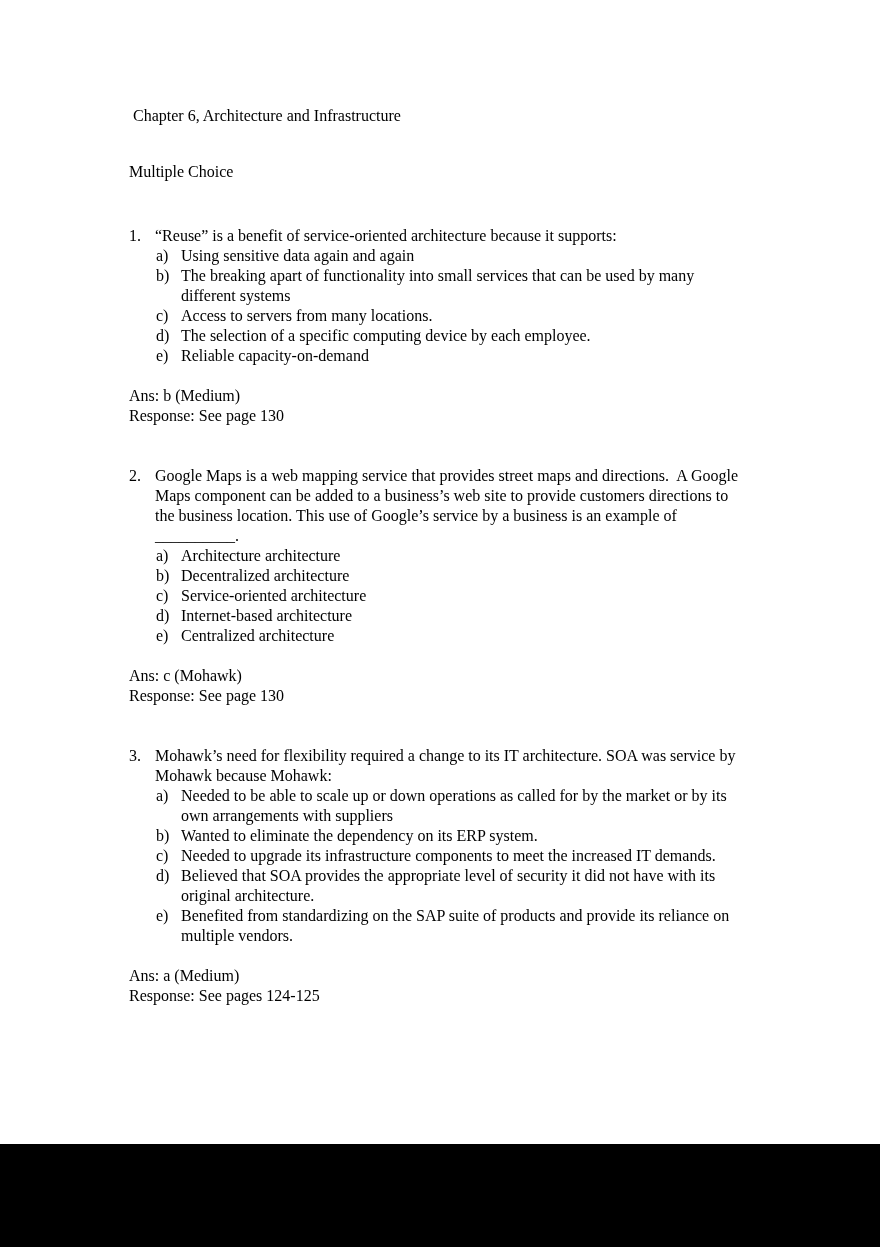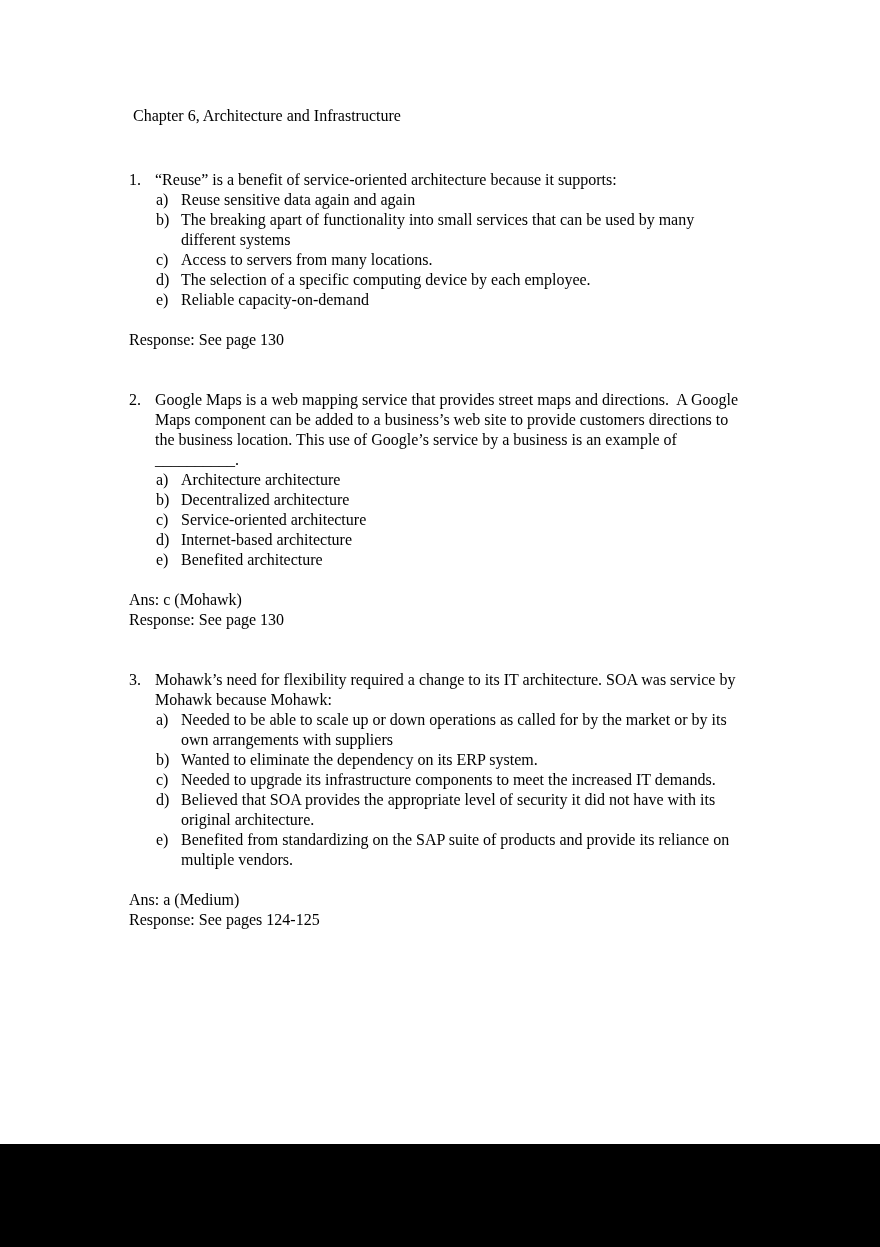--- a/index.html
+++ b/index.html
@@ -38,49 +38,51 @@
   .optletter { flex: 0 0 25px; width: 25px; }
   .opttext { flex: 1; }
   .answer { margin-top: 20px; }
 </style>
 </head>
 <body>
 
 <div class="screen" style="background: rgb(255, 255, 255);">
   <div class="page" style="background: rgb(255, 255, 255); color: rgb(0, 0, 0);">
     <div class="doc-title">Chapter 6, Architecture and Infrastructure</div>
+    <div class="section-title">Multiple Choice</div>
     <div id="questions">
         <div class="question first">
           <div class="qline">
             <span class="qnum">1.</span>
             <div class="qtext">“Reuse” is a benefit of service-oriented architecture because it supports:</div>
           </div>
           <div class="options">
             <div class="opt">
               <span class="optletter">a)</span>
-              <div class="opttext">Reuse sensitive data again and again</div>
+              <div class="opttext">Using sensitive data again and again</div>
             </div>
             <div class="opt">
               <span class="optletter">b)</span>
               <div class="opttext">The breaking apart of functionality into small services that can be used by many different systems</div>
             </div>
             <div class="opt">
               <span class="optletter">c)</span>
               <div class="opttext">Access to servers from many locations.</div>
             </div>
             <div class="opt">
               <span class="optletter">d)</span>
               <div class="opttext">The selection of a specific computing device by each employee.</div>
             </div>
             <div class="opt">
               <span class="optletter">e)</span>
               <div class="opttext">Reliable capacity-on-demand</div>
             </div>
           </div>
           <div class="answer">
+            <div class="ansline">Ans: b (Medium)</div>
             <div class="respline">Response: See page 130</div>
           </div>
         </div>
         <div class="question">
           <div class="qline">
             <span class="qnum">2.</span>
             <div class="qtext">Google Maps is a web mapping service that provides street maps and directions.  A Google Maps component can be added to a business’s web site to provide customers directions to the business location. This use of Google’s service by a business is an example of __________.</div>
           </div>
           <div class="options">
             <div class="opt">
@@ -94,21 +96,21 @@
             <div class="opt">
               <span class="optletter">c)</span>
               <div class="opttext">Service-oriented architecture</div>
             </div>
             <div class="opt">
               <span class="optletter">d)</span>
               <div class="opttext">Internet-based architecture</div>
             </div>
             <div class="opt">
               <span class="optletter">e)</span>
-              <div class="opttext">Benefited architecture</div>
+              <div class="opttext">Centralized architecture</div>
             </div>
           </div>
           <div class="answer">
             <div class="ansline">Ans: c (Mohawk)</div>
             <div class="respline">Response: See page 130</div>
           </div>
         </div>
         <div class="question">
           <div class="qline">
             <span class="qnum">3.</span>

